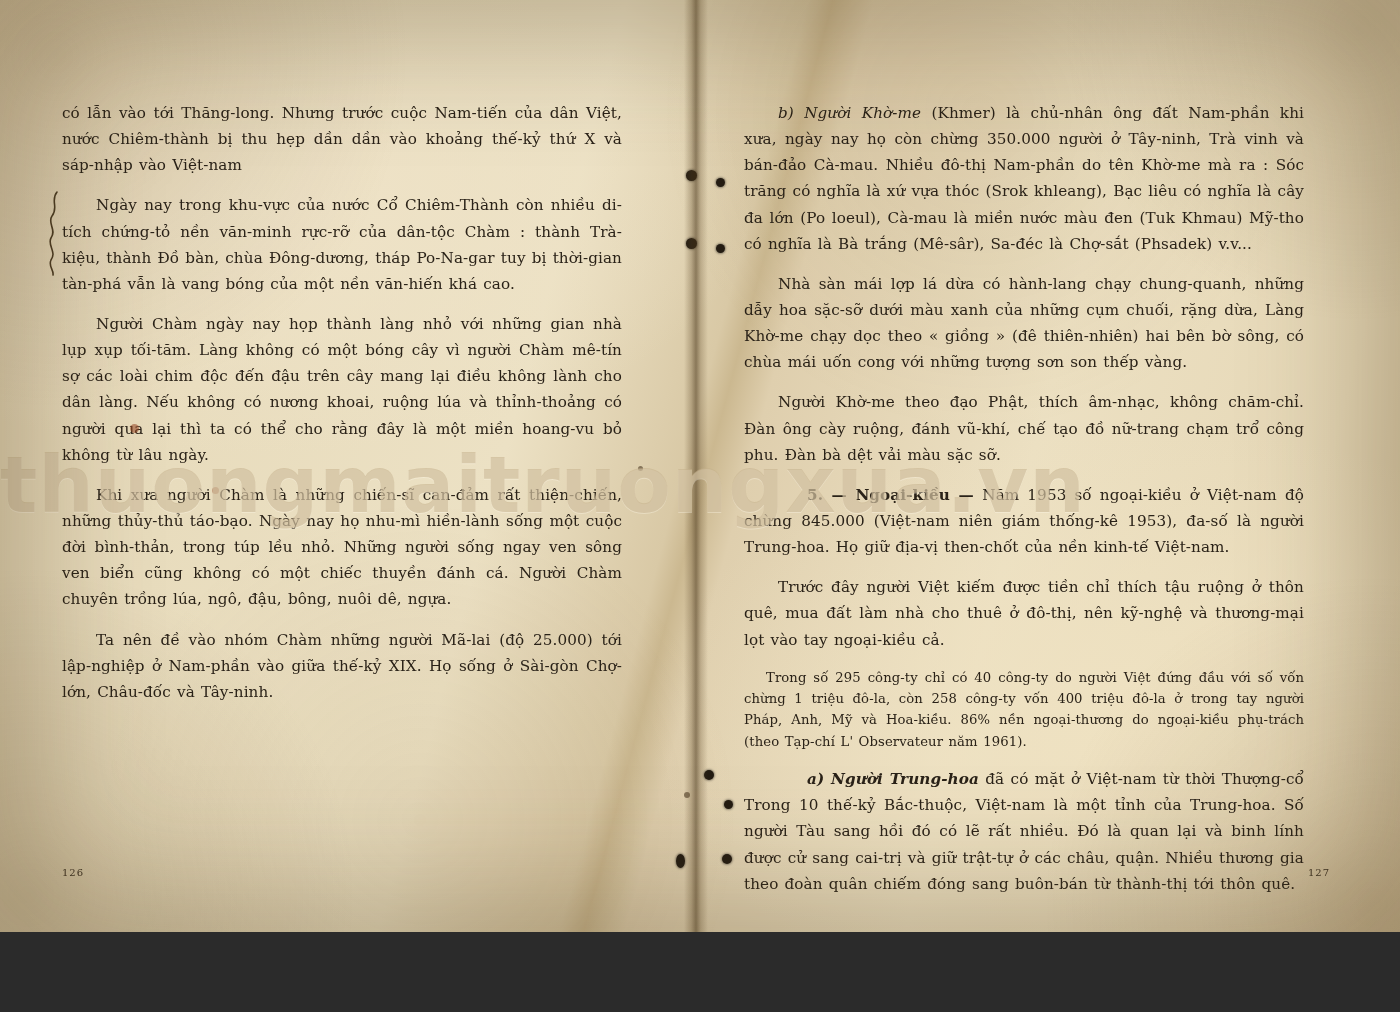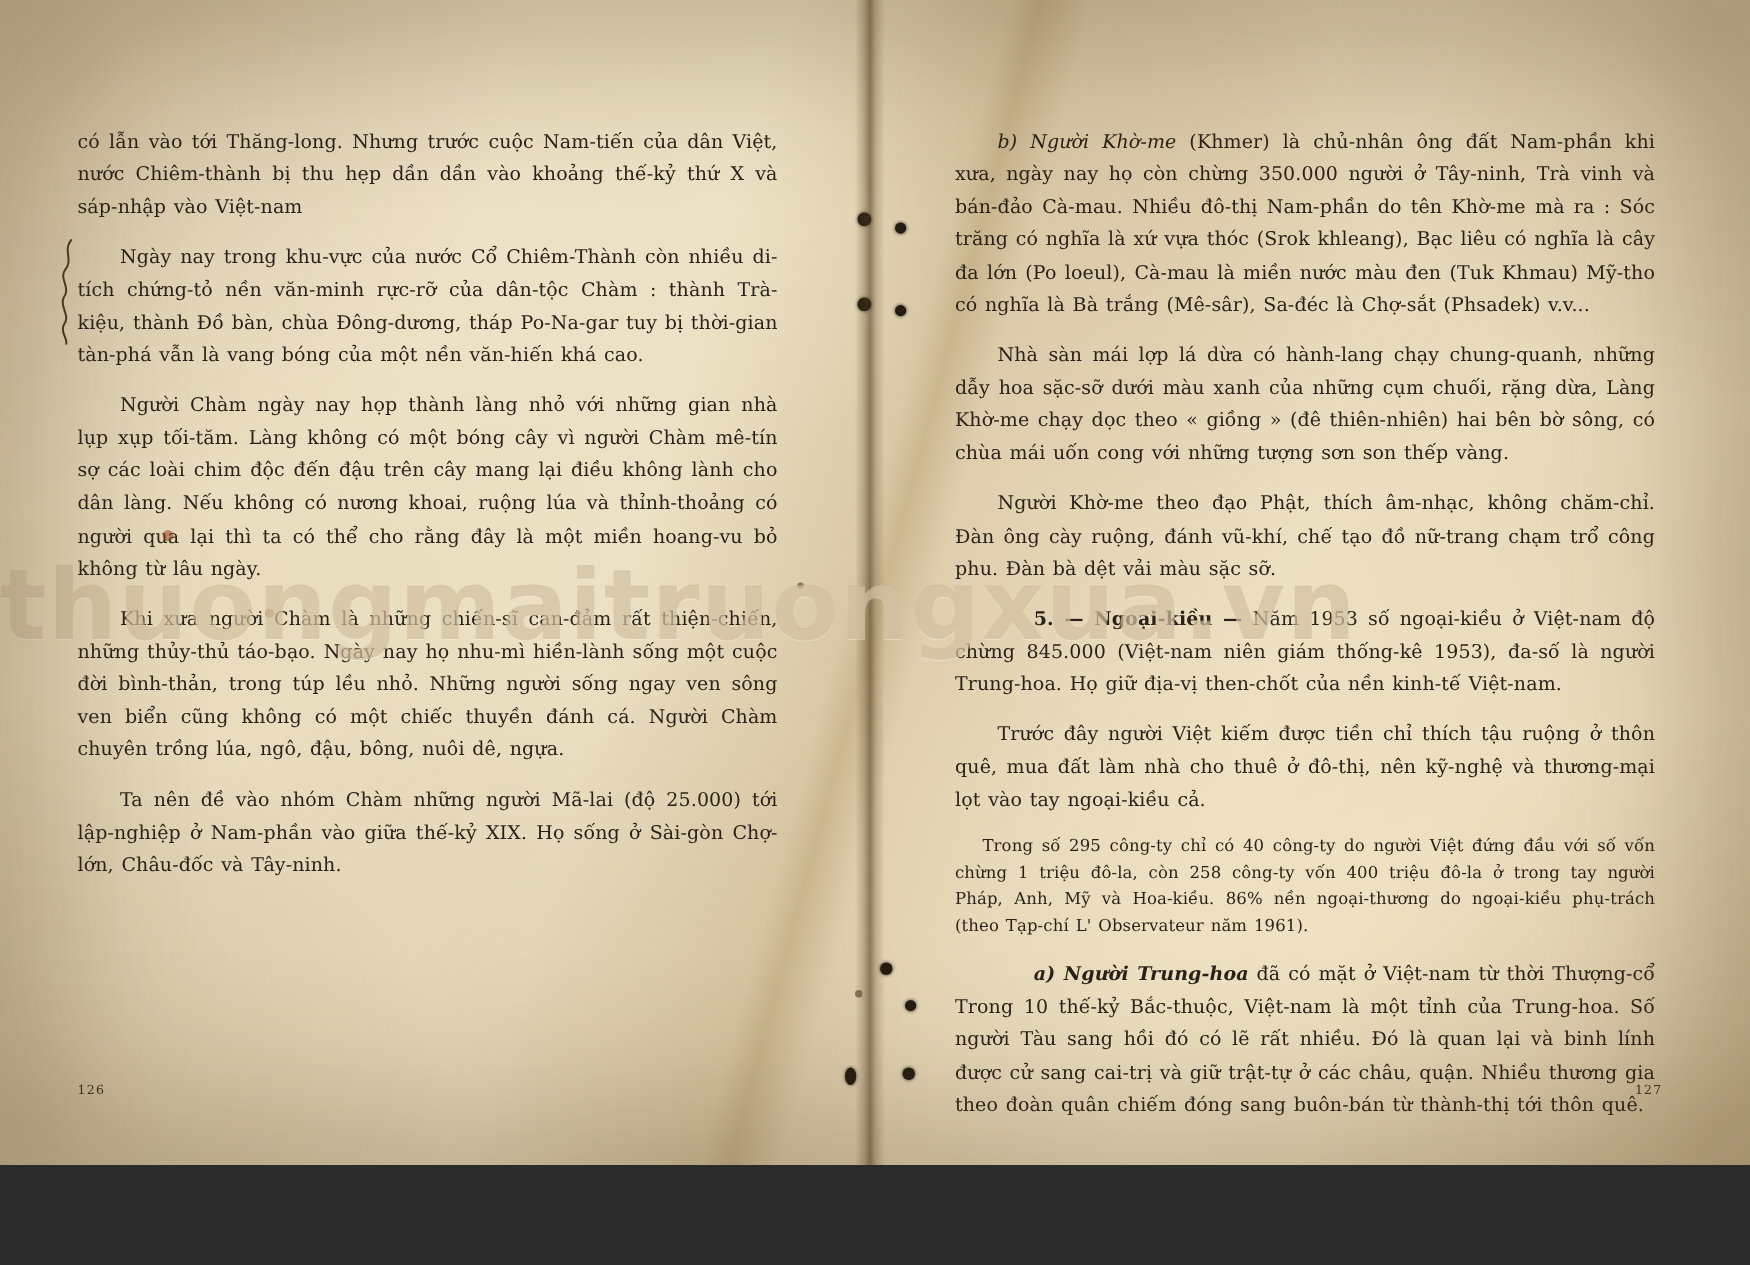--- a/index.html
+++ b/index.html
@@ -62,21 +62,21 @@
     background: rgba(60,42,20,0.55);
     filter: blur(0.4px);
   }
 
   .col {
     position: absolute;
     top: 100px;
     width: 560px;
   }
   .col-left { left: 62px; }
-  .col-right { left: 764px; }
+  .col-right { left: 744px; }
 
   p {
     margin: 0 0 14px 0;
     font-size: 15.2px;
     line-height: 1.72;
     text-align: justify;
     text-indent: 34px;
     letter-spacing: 0.1px;
     word-spacing: 1.2px;
   }

